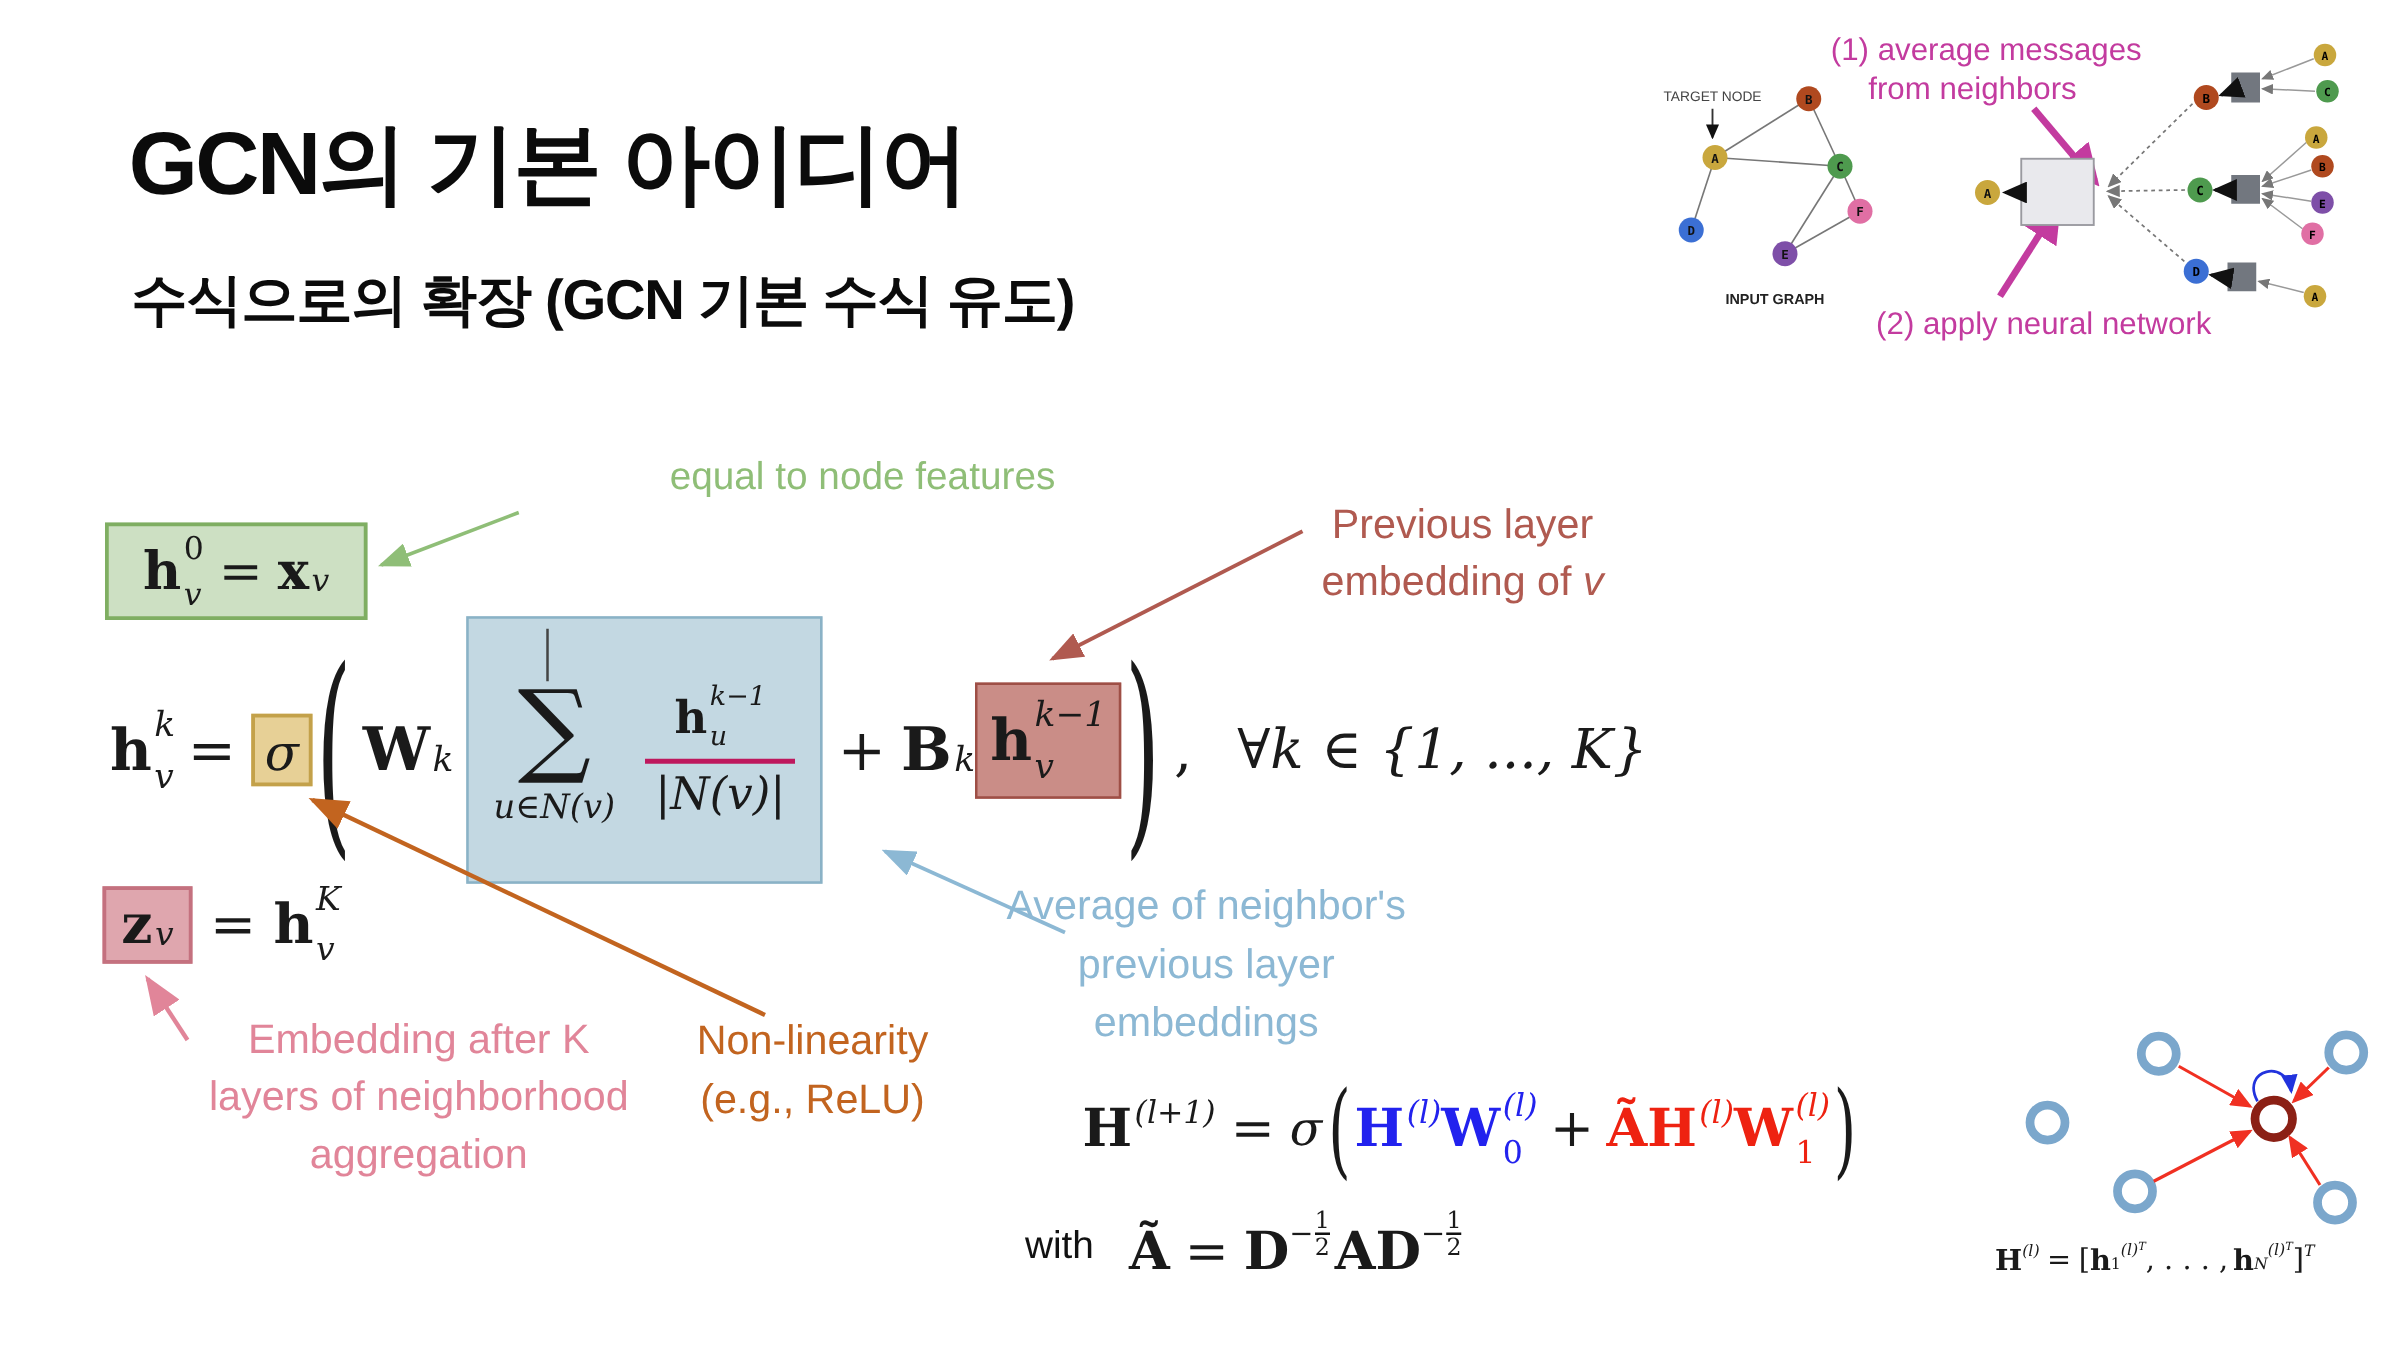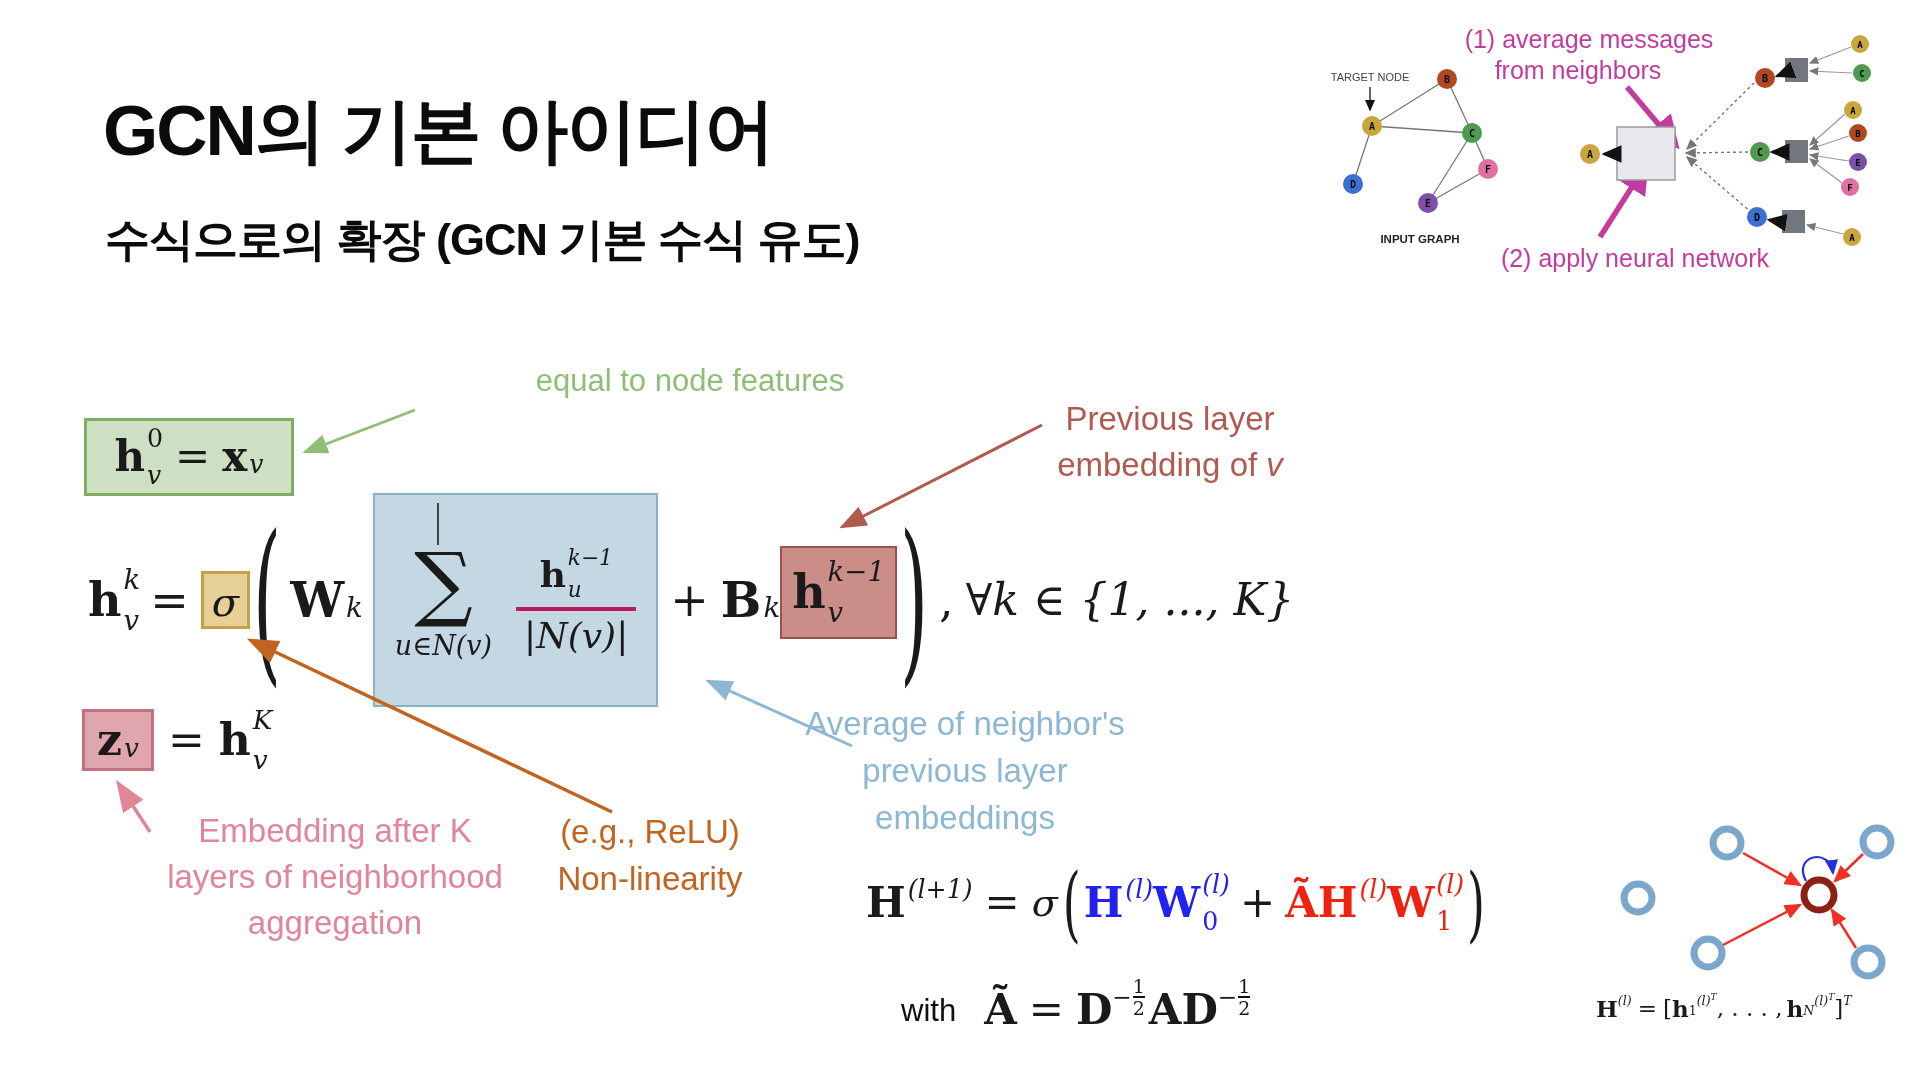--- a/index.html
+++ b/index.html
@@ -38,21 +38,21 @@
   #sigma-box{background:#e7d096;border:3px solid #c3a14a;padding:3px 8px;margin-left:12px;}
   #sum-box{background:#c3d8e2;border:2px solid #8ab2c6;align-self:stretch;display:flex;align-items:center;
            padding:0 20px;position:relative;margin-left:4px;}
   #bias-box{background:#ca8d87;border:2px solid #9e4f46;padding:10px 10px;margin-bottom:16px;}
   #z-box{background:#dfa6ae;border:3px solid #c4717f;padding:6px 12px;}
   .cursor{position:absolute;left:62px;top:8px;width:2px;height:42px;background:#444;}
   
   #main-formula{left:88px;top:493px;height:214px;display:flex;align-items:center;font-size:46px;}
   #readout-formula{left:82px;top:700px;height:80px;display:flex;align-items:center;font-size:44px;}
   #matrix-formula{left:866px;top:860px;height:86px;display:flex;align-items:center;font-size:42px;}
-  #norm-formula{left:901px;top:980px;height:60px;display:flex;align-items:center;font-size:42px;}
+  #norm-formula{left:820px;top:980px;height:60px;display:flex;align-items:flex-start;font-size:42px;}
   #stack-formula{left:1596px;top:988px;height:40px;display:flex;align-items:center;font-size:23px;}
   .mblue{color:#2222ee;}
   .mred{color:#ee2211;}
   .expwrap{display:inline-flex;align-items:center;position:relative;top:-0.55em;font-size:0.55em;line-height:1;}
   .mfrac{display:inline-flex;flex-direction:column;align-items:center;font-size:0.82em;line-height:1;margin-left:1px;}
   .mfrac .mden{border-top:2px solid #111;padding-top:1px;}
   .sup-sm{font-size:0.55em;position:relative;top:-0.55em;white-space:nowrap;}
   .supT{font-size:0.72em;position:relative;top:-0.5em;}
   .sub-sm{font-size:0.55em;position:relative;top:0.25em;}
   .withword{font-family:"Liberation Sans",sans-serif;font-size:31px;margin-right:28px;color:#111;}
@@ -176,22 +176,22 @@
   <div id="note-average" class="abs note">
     <div>Average of neighbor's</div>
     <div>previous layer embeddings</div>
   </div>
   <div id="note-embedding" class="abs note">
     <div>Embedding after K</div>
     <div>layers of neighborhood</div>
     <div>aggregation</div>
   </div>
   <div id="note-nonlinearity" class="abs note">
+    <div>Non-linearity</div>
     <div>(e.g., ReLU)</div>
-    <div>Non-linearity</div>
   </div>
 
   <div id="init-box" class="abs math" style="font-size:42px;">
     <span class="atom">
       <span class="mb">h</span>
       <span class="scripts">
           <span>0</span>
           <span class="mi">v</span>
         </span>
     </span>
@@ -249,21 +249,21 @@
     </span>
     <span id="bias-box" class="atom">
       <span class="mb">h</span>
       <span class="scripts">
           <span class="mi">k−1</span>
           <span class="mi">v</span>
         </span>
     </span>
     <span class="paren">)</span>
     <span style="margin-left:8px;">,</span>
-    <span class="mi" style="margin-left:12px;font-size:44px;">∀k ∈ {1, ..., K}</span>
+    <span class="mi" style="margin-left:36px;font-size:44px;">∀k ∈ {1, ..., K}</span>
   </div>
 
   <div id="readout-formula" class="abs math">
     <span id="z-box" class="atom">
       <span class="mb">z</span>
       <span class="scripts subonly">
           <span class="mi">v</span>
         </span>
     </span>
     <span style="margin:0 14px;">=</span>

